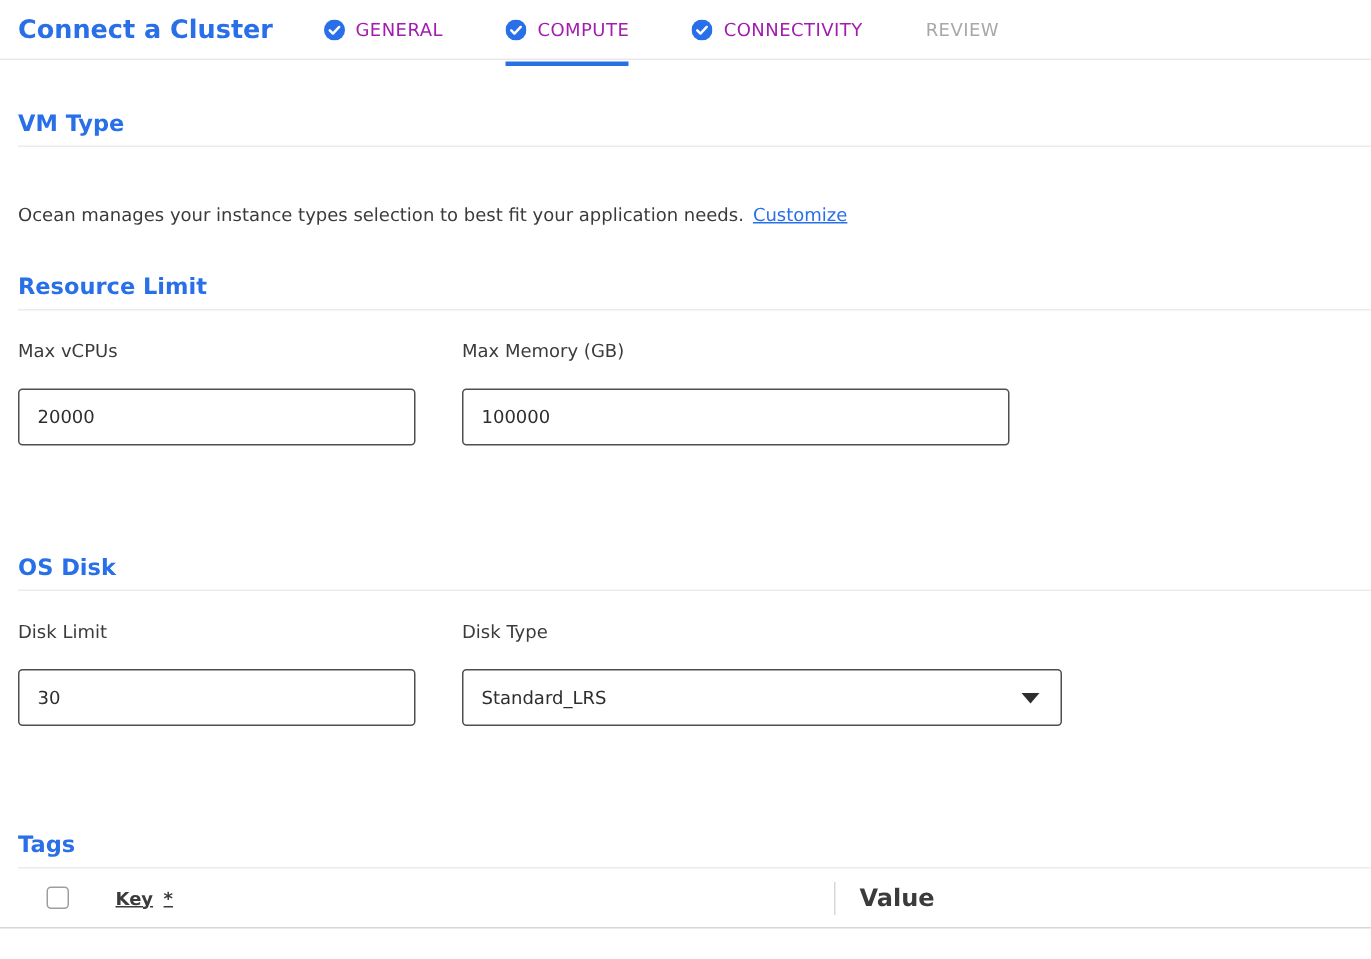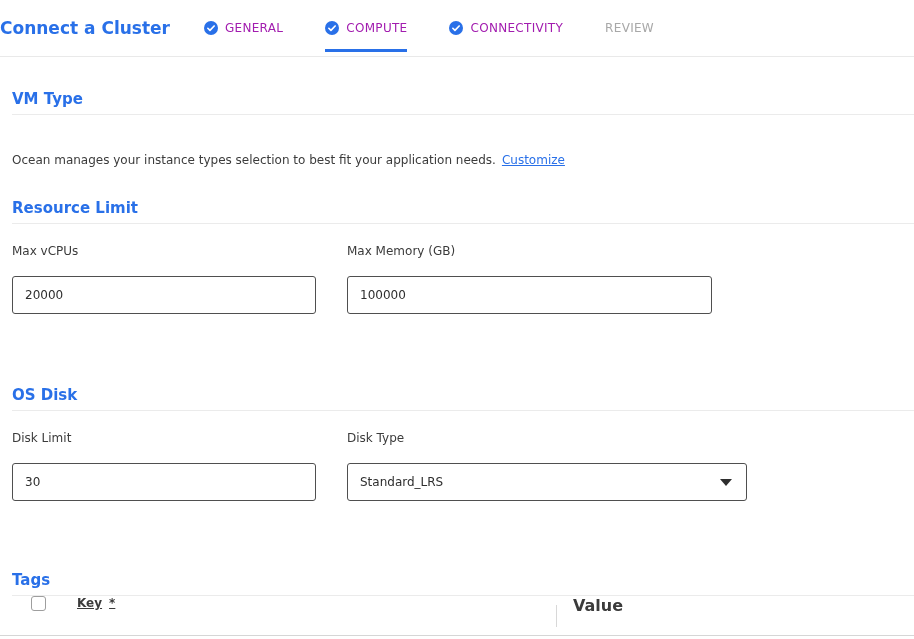--- a/index.html
+++ b/index.html
@@ -8,21 +8,22 @@
     width: 914px; height: 639px;
     font-family: "DejaVu Sans", "Liberation Sans", sans-serif;
     color: #3b3b3b;
     overflow: hidden;
     position: relative;
   }
 
   
   .header {
     display: flex; align-items: center;
-    height: 57px;
+    height: 40px;
+    padding-left: 12px;
     border-bottom: 1px solid #e9e9e9;
   }
   .page-title {
     color: #2970e8;
     font-size: 17px;
     font-weight: bold;
     margin-right: 34px;
     white-space: nowrap;
   }
   .tabs { display: flex; align-items: stretch; height: 46px; }
@@ -82,21 +83,21 @@
     height: 38px;
     border: 1px solid #4f4f4f;
     border-radius: 3px;
     padding: 0 12px;
     font-family: "DejaVu Sans", "Liberation Sans", sans-serif;
     font-size: 12px;
     color: #2e2e2e;
     background: #fff;
     outline: none;
   }
-  .w-narrow { width: 304px; }
+  .w-narrow { width: 265px; }
   .w-wide   { width: 365px; }
 
   .select-box {
     height: 38px; width: 400px;
     border: 1px solid #4f4f4f;
     border-radius: 3px;
     padding: 0 14px 0 12px;
     display: flex; align-items: center; justify-content: space-between;
     font-size: 12px; color: #2e2e2e;
     background: #fff;
@@ -107,21 +108,21 @@
     border-left: 6px solid transparent;
     border-right: 6px solid transparent;
     border-top: 7px solid #2e2e2e;
     display: block;
   }
 
   
   .tags-header-row {
     position: relative;
     height: 40px;
-    display: flex; 
+    display: flex; align-items: center;
     border-bottom: 1px solid #d6d6d6;
     text-decoration: underline;
   }
   .checkbox {
     width: 15px; height: 15px;
     border: 1px solid #9e9e9e;
     border-radius: 3px;
     background: #fff;
     margin-left: 31px;
     cursor: pointer;

